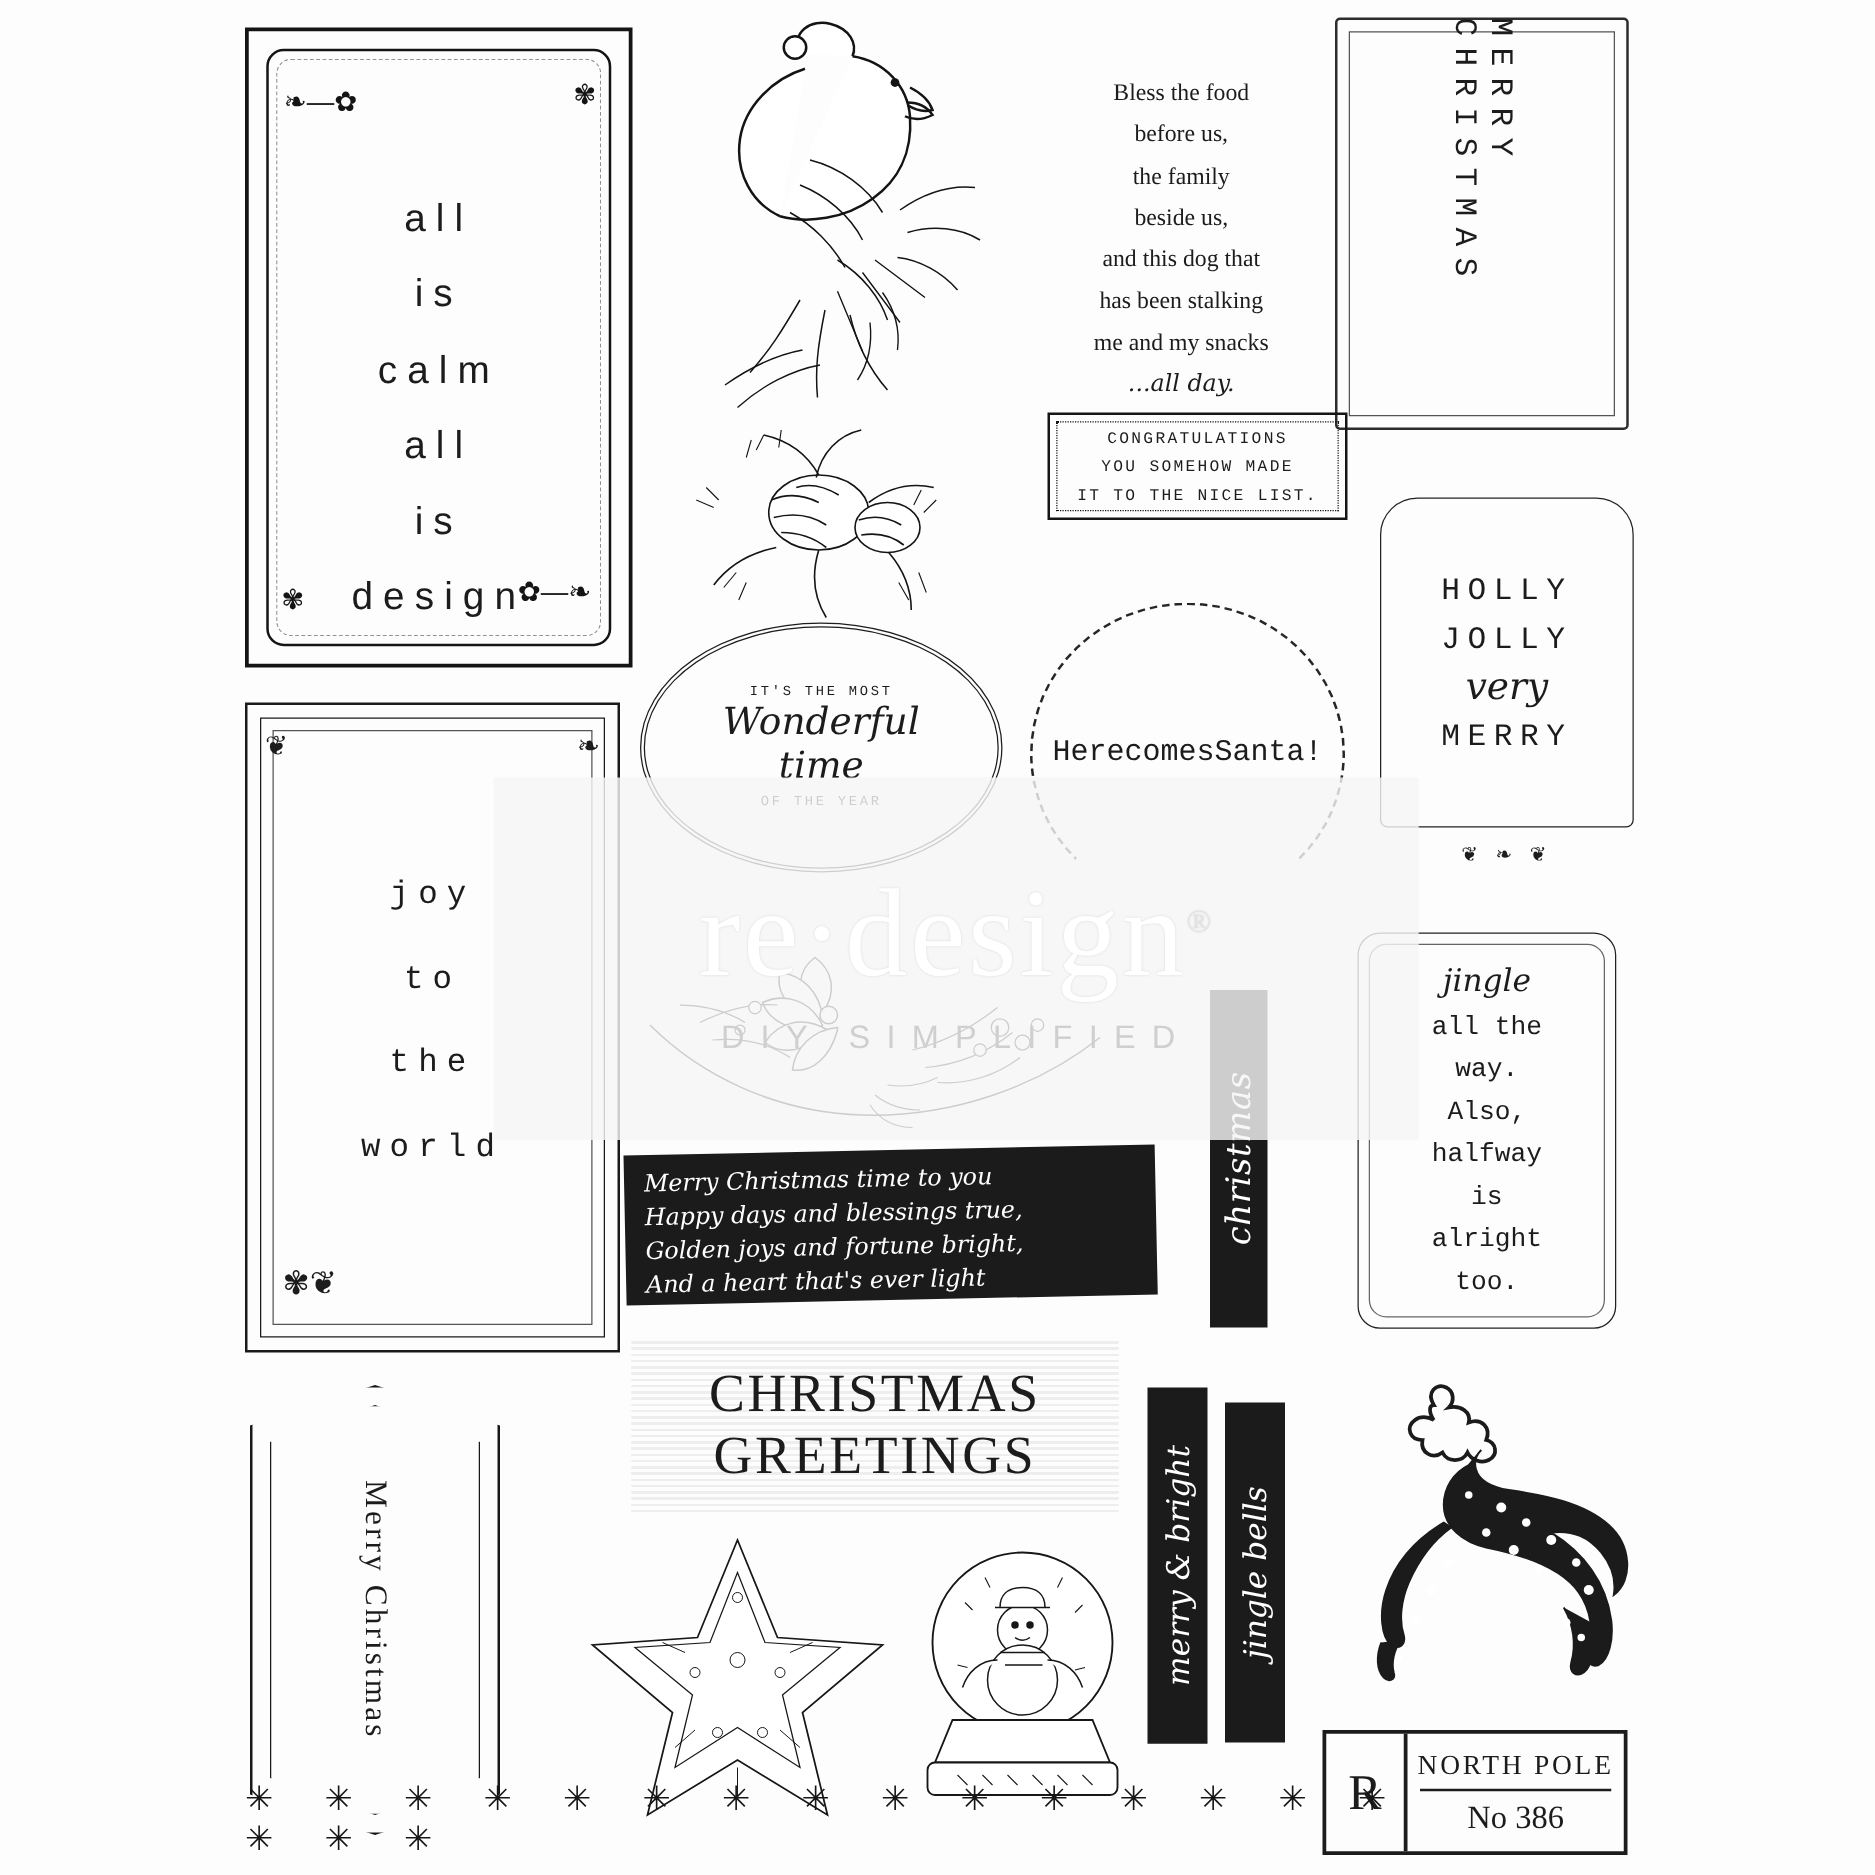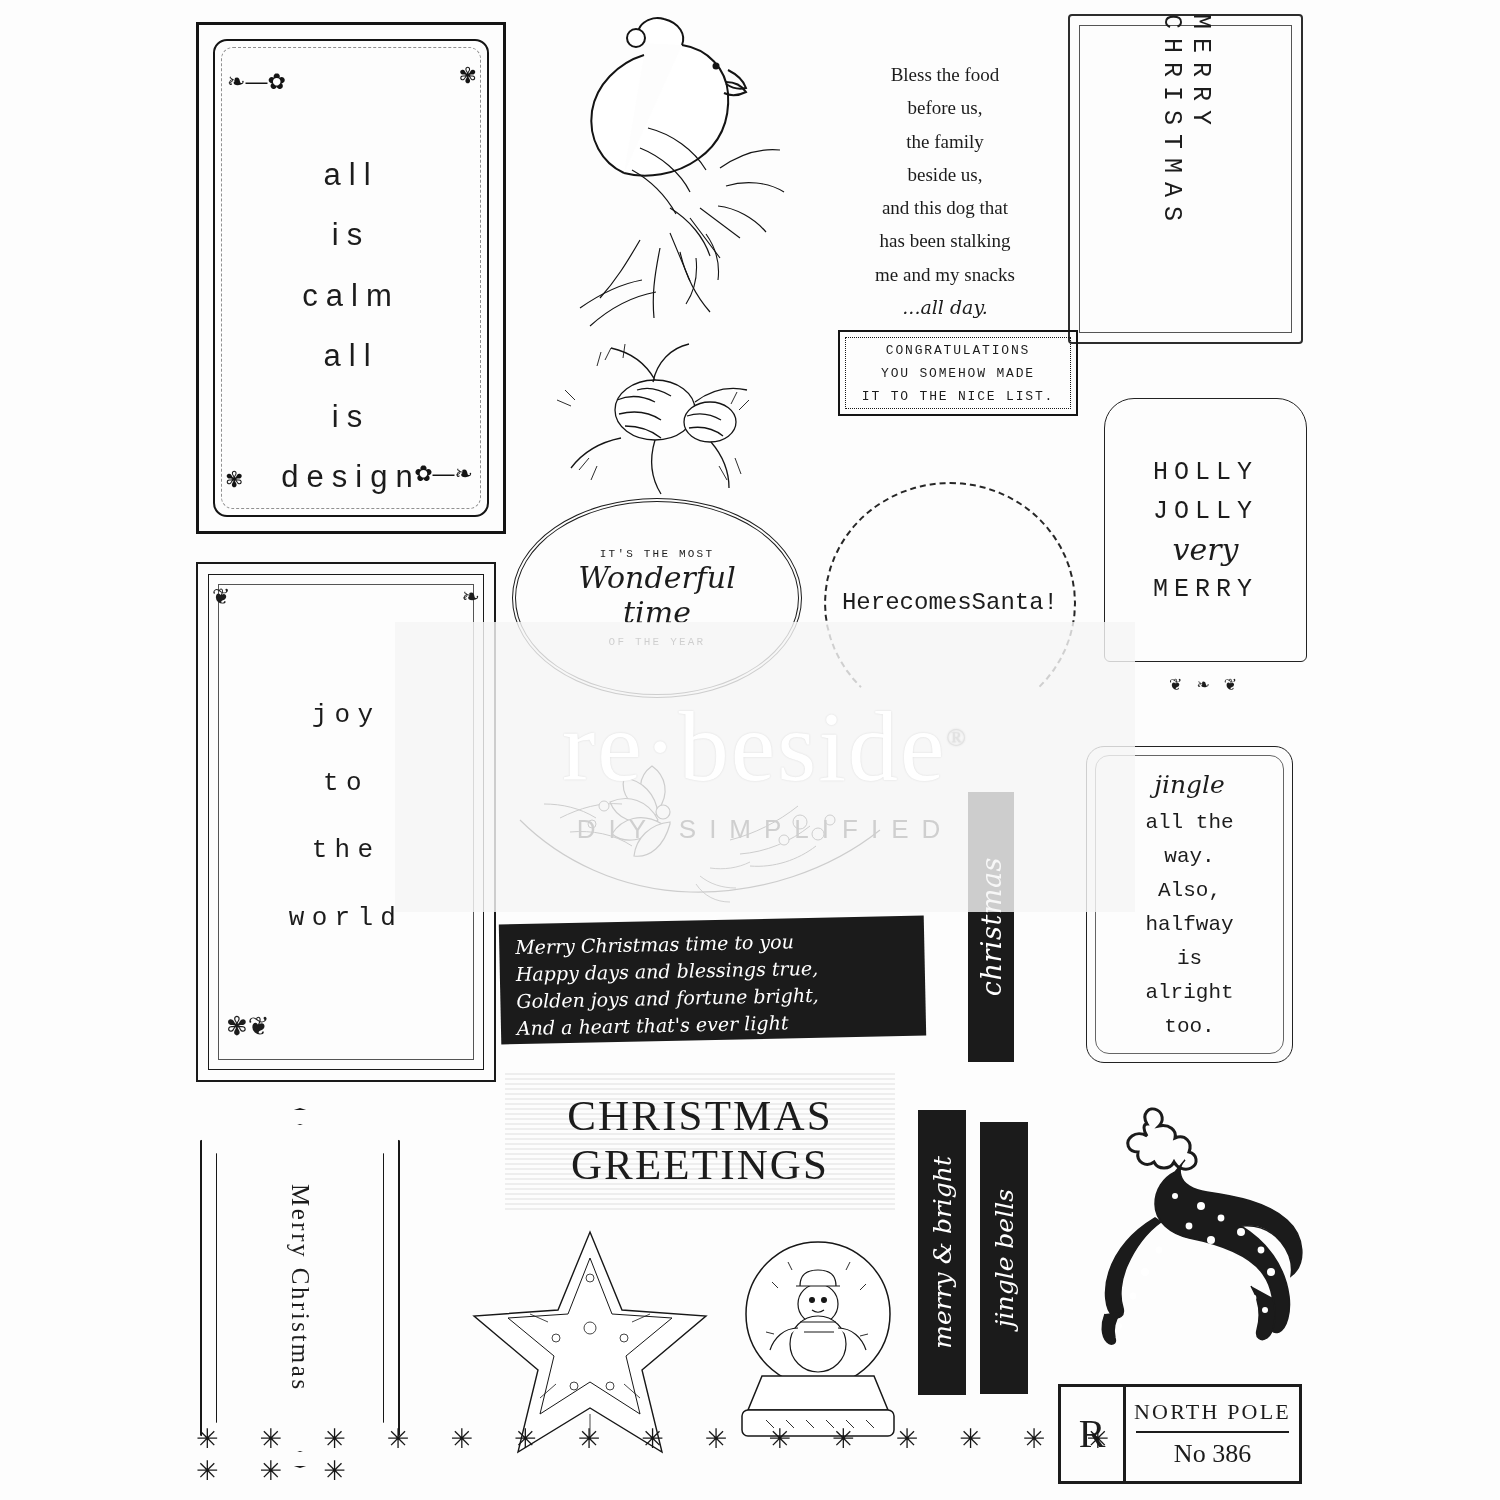--- a/index.html
+++ b/index.html
@@ -422,18 +422,18 @@
       </div>
     </div>
   </div>
 
   <div class="el" id="flakes">
     <span>✳ ✳ ✳ ✳ ✳ ✳ ✳ ✳ ✳ ✳ ✳ ✳ ✳ ✳ ✳ ✳ ✳ ✳</span>
   </div>
 
   <div class="el" id="wm">
     <div class="w1">
-      <span>re·beside</span><span class="reg">®</span>
+      <span>re·design</span><span class="reg">®</span>
     </div>
     <div class="w2">DIY SIMPLIFIED</div>
   </div>
 
 </div>
 
 </body></html>

